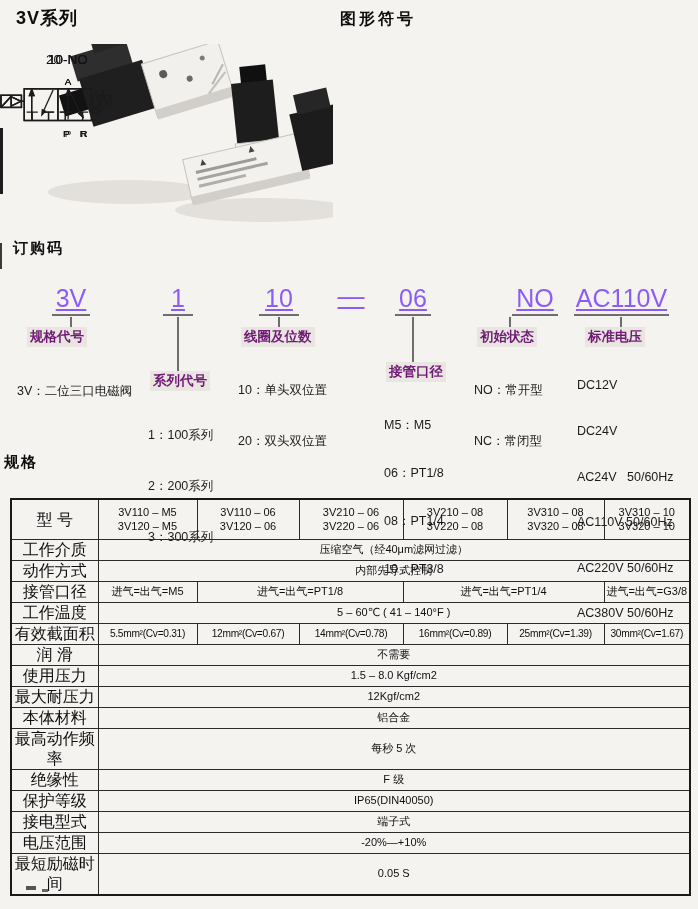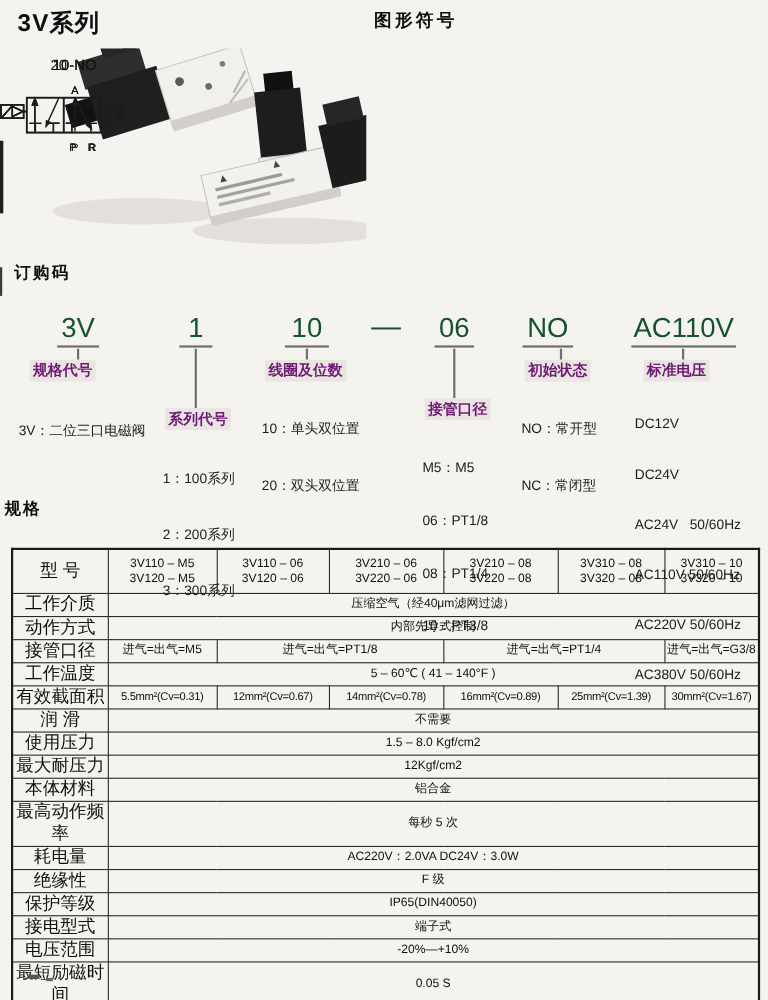--- a/index.html
+++ b/index.html
@@ -1,36 +1,36 @@
 <!DOCTYPE html>
 <html><head>
 <meta charset="utf-8">
 <style>
   html,body{margin:0;padding:0;background:#e8e6e2;}
   #page{position:relative;width:698px;height:909px;margin:0 auto;background:#f5f3f0;overflow:hidden;
         font-family:"Liberation Sans","DejaVu Sans",sans-serif;color:#111;}
   .abs{position:absolute;}
   .h-cn{position:absolute;font-weight:700;color:#0e0e0e;white-space:nowrap;}
-  #title{left:16px;top:6px;font-size:22px;letter-spacing:1px;}
+  #title{left:16px;top:6px;font-size:18px;letter-spacing:1px;}
   #symheading{left:340px;top:9px;font-size:16px;letter-spacing:3px;}
   #orderheading{left:13px;top:239px;font-size:15px;letter-spacing:2px;}
   #specheading{left:4px;top:453px;font-size:15px;letter-spacing:2px;}
 
   
   .sym{position:absolute;width:112px;top:52px;}
   .sym .lbl{font-size:13.5px;color:#111;padding-left:48px;white-space:nowrap;}
   #sym2 .lbl{padding-left:46px;}
   .sym svg{display:block;margin-top:3px;}
   .vs{stroke:#1c1c1c;stroke-width:1.4;fill:none;}
   .vsf{fill:#1c1c1c;stroke:none;}
   .vtx{fill:#111;font-size:10.5px;font-family:"Liberation Sans",sans-serif;}
 
   
-  .code{position:absolute;top:284px;font-size:25px;color:#14532d;text-align:center;
-        border-bottom:2px solid #6e6e6e;padding-bottom:1px;white-space:nowrap;}
+  .code{position:absolute;top:284px;font-size:25px;color:#8b5cf6;text-align:center;
+        border-bottom:2px solid #6e6e6e;padding-bottom:1px;white-space:nowrap;text-decoration:underline;}
   #code3{border-bottom:none;top:281px;font-size:27px;}
   .tick{position:absolute;width:2px;background:#6e6e6e;}
   .oc-label{position:absolute;font-weight:700;font-size:13.5px;color:#701a75;
             background:#e9e6e2;padding:1px 3px;white-space:nowrap;}
   .oc-opts{position:absolute;font-size:12.5px;color:#1b1b1b;white-space:pre;line-height:17px;}
   #opts1{line-height:17px;}
   #opts4{line-height:16px;}
   #opts6{line-height:15.2px;}
 
   
@@ -176,21 +176,21 @@
       <text class="vtx" x="90" y="72" text-anchor="middle">R</text>
     </svg>
   </div>
 
   <div>
     <div class="code" style="left:52px;width:38px">3V</div>
     <div class="code" style="left:163px;width:30px">1</div>
     <div class="code" style="left:259px;width:40px">10</div>
     <div class="code" id="code3" style="left:336px;width:30px">—</div>
     <div class="code" style="left:395px;width:36px">06</div>
-    <div class="code" style="left:475px;width:46px">NO</div>
+    <div class="code" style="left:512px;width:46px">NO</div>
     <div class="code" style="left:574px;width:95px">AC110V</div>
 
     <div class="tick" style="left:70px;top:317px;height:10px"></div>
     <div class="tick" style="left:177px;top:317px;height:54px"></div>
     <div class="tick" style="left:278px;top:317px;height:10px"></div>
     <div class="tick" style="left:412px;top:317px;height:45px"></div>
     <div class="tick" style="left:509px;top:317px;height:10px"></div>
     <div class="tick" style="left:620px;top:317px;height:10px"></div>
 
     <div class="oc-label" style="left:27px;top:327px">规格代号</div>
@@ -312,24 +312,20 @@
         </tr>
         <tr>
           <td class="lbl">本体材料</td>
           <td colspan="6">铝合金</td>
         </tr>
         <tr>
           <td class="lbl">最高动作频率</td>
           <td colspan="6">每秒 5 次</td>
         </tr>
         <tr>
-          <td class="lbl">耗电量</td>
-          <td colspan="6">AC220V：2.0VA   DC24V：3.0W</td>
-        </tr>
-        <tr>
           <td class="lbl">绝缘性</td>
           <td colspan="6">F 级</td>
         </tr>
         <tr>
           <td class="lbl">保护等级</td>
           <td colspan="6">IP65(DIN40050)</td>
         </tr>
         <tr>
           <td class="lbl">接电型式</td>
           <td colspan="6">端子式</td>

